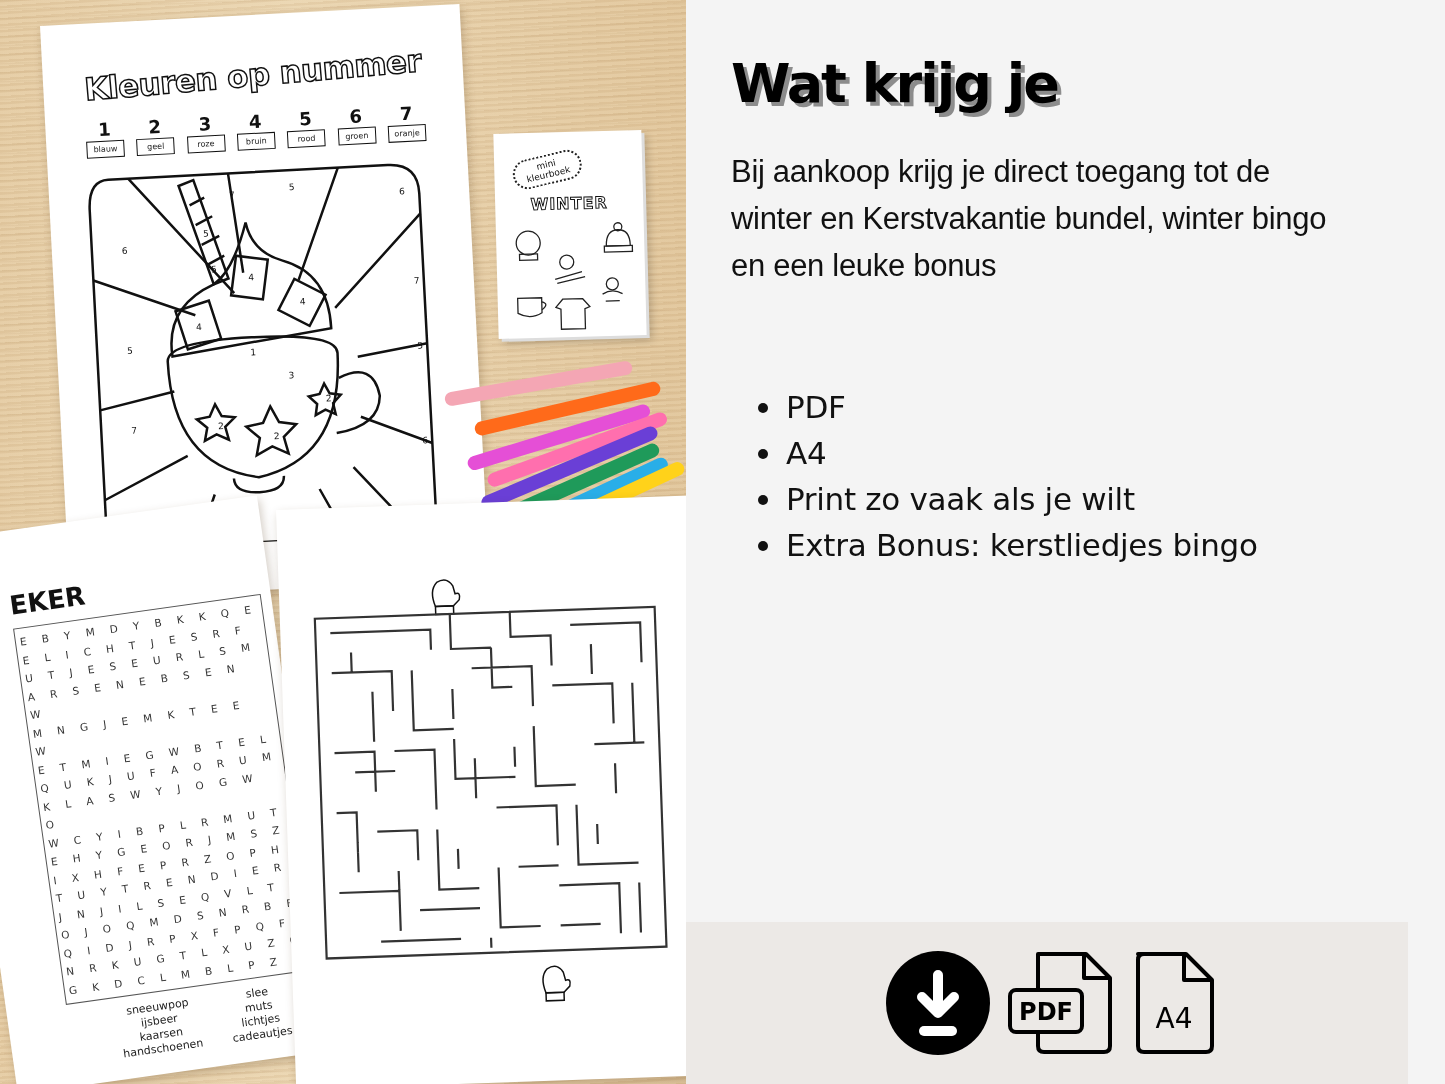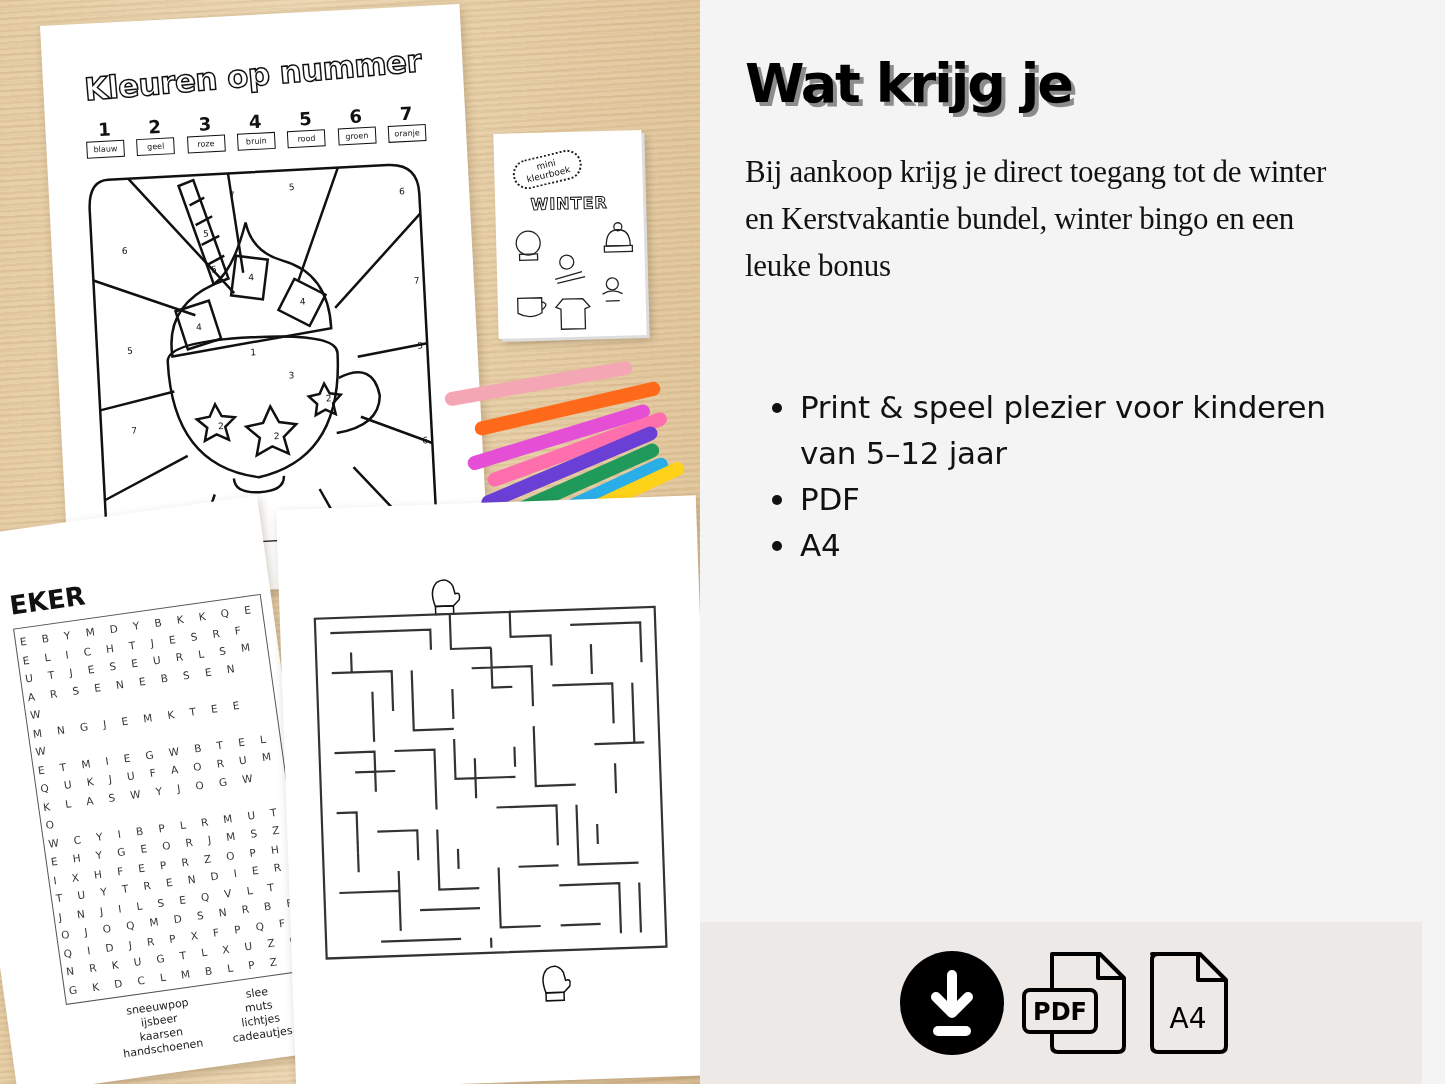--- a/index.html
+++ b/index.html
@@ -43,27 +43,27 @@
   .wordsearch { left: -60px; top: 540px; width: 320px; height: 560px; transform: rotate(-8deg); transform-origin: top left; padding: 20px; }
   .ws-title { font-weight: bold; font-size: 26px; color: #111; margin: 40px 0 0 40px; }
   .ws-grid { border: 1px solid #555; margin: 8px 0 0 40px; width: 250px; padding: 4px; font-size: 10.5px; color: #333; line-height: 18.5px; letter-spacing: 6px; }
   .ws-words { display: flex; gap: 30px; margin: 8px 0 0 90px; font-size: 11px; color: #222; text-align: center; line-height: 14px; }
 
   
   .maze { left: 276px; top: 510px; width: 420px; height: 580px; transform: rotate(-2deg); transform-origin: top left; }
   .maze-art { position: absolute; left: 30px; top: 70px; width: 350px; height: 420px; }
 
   
-  .panel { position: absolute; left: 700px; top: 0; width: 722px; height: 1084px; background: #f4f4f4; }
+  .panel { position: absolute; left: 686px; top: 0; width: 722px; height: 1084px; background: #f4f4f4; }
   .panel-footer { position: absolute; left: 0; top: 922px; width: 722px; height: 162px; background: #ece9e6; }
   .heading {
     position: absolute; left: 45px; top: 52px; font-family: "DejaVu Sans", sans-serif; font-weight: bold;
     font-size: 54px; color: #000; letter-spacing: -2px; text-shadow: 4px 4px 0 #8c8c8c;
   }
-  .intro { position: absolute; left: 45px; top: 148px; width: 610px; font-family: Liberation Serif, serif; font-size: 31px; line-height: 47px; color: #111; letter-spacing: -0.3px; }
+  .intro { position: absolute; left: 45px; top: 148px; width: 610px; font-family: Liberation Sans, sans-serif; font-size: 31px; line-height: 47px; color: #111; letter-spacing: -0.3px; }
   .features { position: absolute; left: 72px; top: 384px; width: 580px; list-style: none; font-family: "DejaVu Sans", sans-serif; font-size: 31px; line-height: 46px; color: #111; letter-spacing: -0.3px; }
   .features li { position: relative; padding-left: 28px; }
   .features li::before { content: ""; position: absolute; left: 0; top: 19px; width: 10px; height: 10px; border-radius: 50%; background: #111; }
 
   .icons { position: absolute; left: 200px; top: 950px; display: flex; gap: 18px; align-items: center; }
   .icon-svg { display: block; }
 </style>
 </head>
 <body>
 
@@ -220,23 +220,24 @@
       <path d="M8 30 Q2 14 10 6 Q20 0 26 10 L28 18 Q34 16 32 24 L26 30 Z"></path>
         <rect x="8" y="30" width="18" height="8"></rect>
     </svg>
   </div>
 </div>
 
 <div class="panel">
   <h1 class="heading">Wat krijg je</h1>
   <p class="intro">Bij aankoop krijg je direct toegang tot de winter en Kerstvakantie bundel, winter bingo en een leuke bonus</p>
   <ul class="features">
-    <li>Print &amp; speel plezier voor kinderen van 5–12 jaar</li>
     <li>PDF</li>
     <li>A4</li>
+    <li>Print zo vaak als je wilt</li>
+    <li>Extra Bonus: kerstliedjes bingo</li>
   </ul>
 
   <div class="panel-footer">
     <div class="icons" style="top:28px; left:200px;">
       <svg class="icon-svg" width="104" height="104" viewBox="0 0 104 104">
         <circle cx="52" cy="52" r="52" fill="#000"></circle>
         <path d="M52 24 V60 M36 46 L52 62 L68 46" stroke="#fff" stroke-width="10" stroke-linecap="round" stroke-linejoin="round" fill="none"></path>
         <path d="M38 80 H66" stroke="#fff" stroke-width="10" stroke-linecap="round"></path>
       </svg>
       <svg class="icon-svg" width="106" height="106" viewBox="0 0 106 106">

